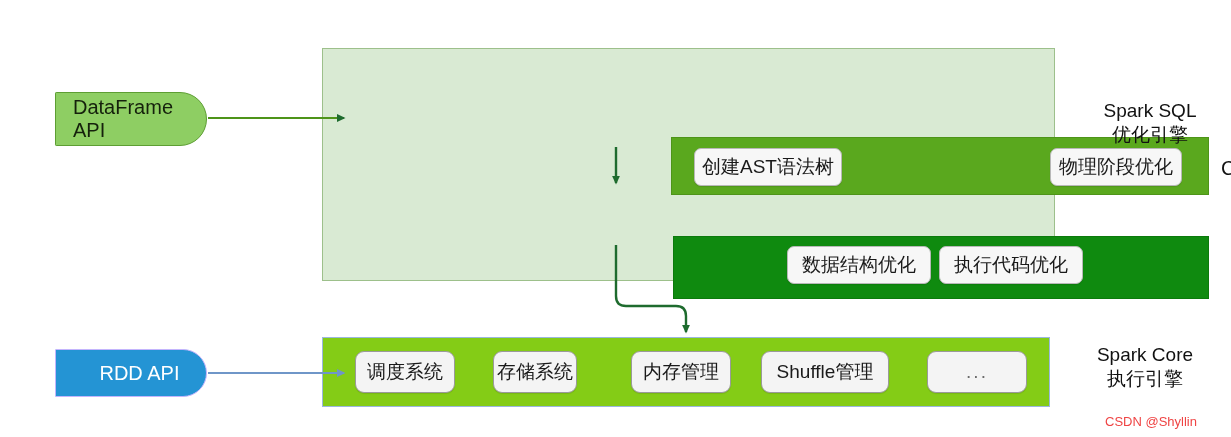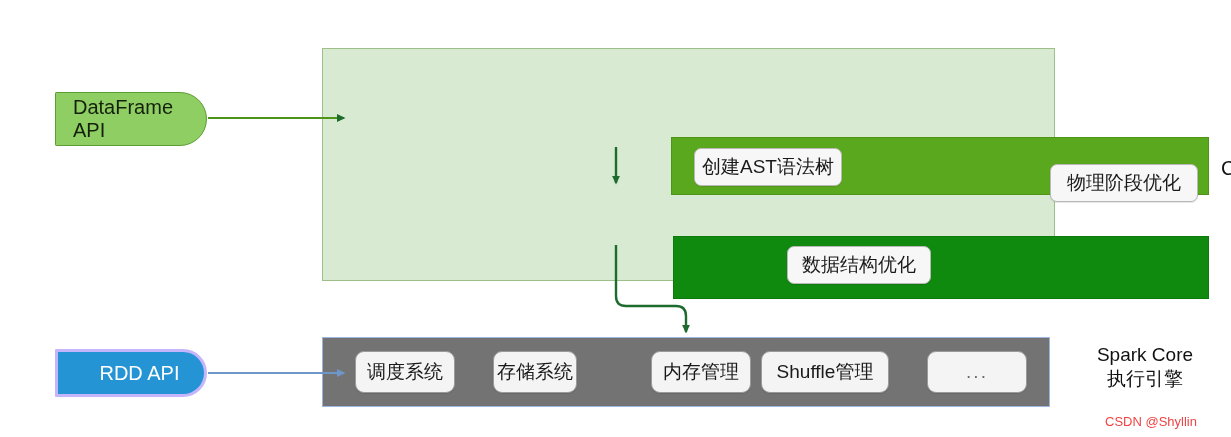--- a/index.html
+++ b/index.html
@@ -29,21 +29,21 @@
     width: 733px;
     height: 233px;
     background: #d9ead3;
     border: 1px solid #9dc08b;
   }
   #core-panel {
     left: 322px;
     top: 337px;
     width: 728px;
     height: 70px;
-    background: #737373;
+    background: #84cc16;
     border: 1px solid #9bb7de;
   }
 
   
   .bar {
     position: absolute;
     box-sizing: border-box;
     display: flex;
     align-items: center;
   }
@@ -77,37 +77,37 @@
     justify-content: center;
     color: #1a1a1a;
     font-size: 19px;
     white-space: nowrap;
     box-shadow: 0 1px 1px rgba(0,0,0,0.10);
   }
 
   #catalyst-bar .chip { height: 38px; }
   #chip-ast      { left: 22px;  top: 10px; width: 148px; }
   #chip-logical  { left: 186px; top: 10px; width: 148px; }
-  #chip-physical { left: 378px; top: 10px; width: 148px; margin-top: 16px; }
+  #chip-physical { left: 378px; top: 10px; width: 132px; }
 
   #tungsten-bar .chip { height: 38px; top: 9px; }
   #chip-datastruct { left: 113px; width: 144px; }
   #chip-execcode   { left: 265px; width: 144px; }
 
   
   #core-panel .chip {
     top: 13px;
     height: 42px;
     border-radius: 9px;
     border-color: #9a9a9a;
     background: #f4f4f4;
   }
   #chip-schedule  { left: 32px;  width: 100px; }
   #chip-storage   { left: 170px; width: 84px; }
-  #chip-memory    { left: 328px; width: 100px; }
+  #chip-memory    { left: 308px; width: 100px; }
   #chip-shuffle   { left: 438px; width: 128px; }
   #chip-ellipsis  { left: 604px; width: 100px; color: #6b6b6b; letter-spacing: 2px; }
 
   
   .api-pill {
     position: absolute;
     box-sizing: border-box;
     display: flex;
     align-items: center;
     justify-content: center;
@@ -123,21 +123,21 @@
     background: #8ece63;
     border: 1px solid #5d9e33;
     color: #15210c;
   }
   #rdd-api {
     left: 55px;
     top: 349px;
     width: 152px;
     height: 48px;
     background: #2494d4;
-    border: 3px solid #c4b5fd;
+    border: 1px solid #c4b5fd;
     color: #ffffff;
   }
 
   
   .side-label {
     position: absolute;
     text-align: center;
     color: #111111;
     font-size: 19px;
     line-height: 1.28;
@@ -182,37 +182,40 @@
 
   <div class="panel" id="sql-panel">
 
     <div class="bar" id="catalyst-bar">
       <div class="chip" id="chip-ast">创建AST语法树</div>
       <div class="chip" id="chip-physical">物理阶段优化</div>
     </div>
 
     <div class="bar" id="tungsten-bar">
       <div class="chip" id="chip-datastruct">数据结构优化</div>
+      <div class="chip" id="chip-execcode">执行代码优化</div>
     </div>
 
     <div class="inner-label" id="label-catalyst">Catalyst优化器</div>
 
   </div>
 
   <div class="panel" id="core-panel">
     <div class="chip" id="chip-schedule">调度系统</div>
     <div class="chip" id="chip-storage">存储系统</div>
     <div class="chip" id="chip-memory">内存管理</div>
     <div class="chip" id="chip-shuffle">Shuffle管理</div>
     <div class="chip" id="chip-ellipsis">...</div>
   </div>
 
   <div class="api-pill" id="dataframe-api">DataFrame API</div>
   <div class="api-pill" id="rdd-api">RDD API</div>
 
+  <div class="side-label" id="label-sparksql">Spark SQL
+优化引擎</div>
   <div class="side-label" id="label-sparkcore">Spark Core
 执行引擎</div>
 
   <svg id="connectors" viewBox="0 0 1231 437">
     <defs>
       <marker id="arrow-green" markerWidth="9" markerHeight="9" refX="7" refY="4.5" orient="auto" markerUnits="userSpaceOnUse">
         <path d="M0,0.6 L8.5,4.5 L0,8.4 z" fill="#1e6b2e"></path>
       </marker>
       <marker id="arrow-blue" markerWidth="9" markerHeight="9" refX="7" refY="4.5" orient="auto" markerUnits="userSpaceOnUse">
         <path d="M0,0.6 L8.5,4.5 L0,8.4 z" fill="#6f96c8"></path>

